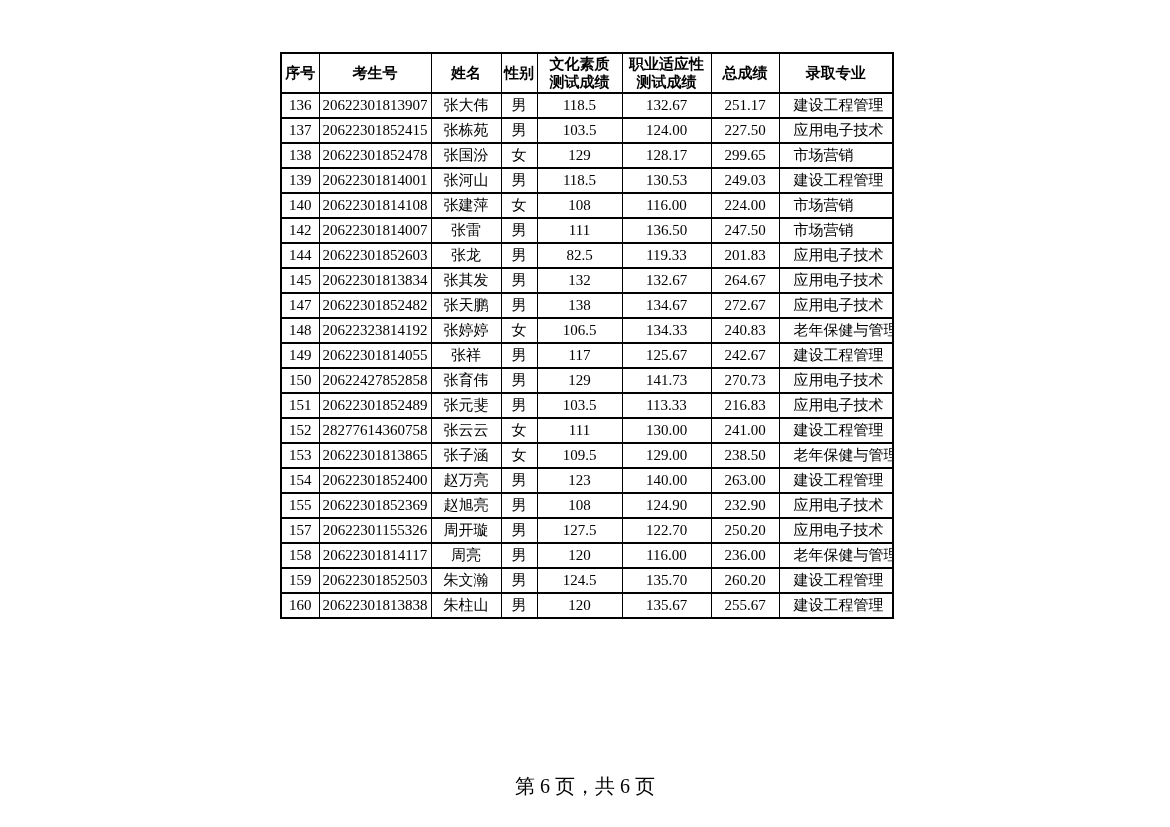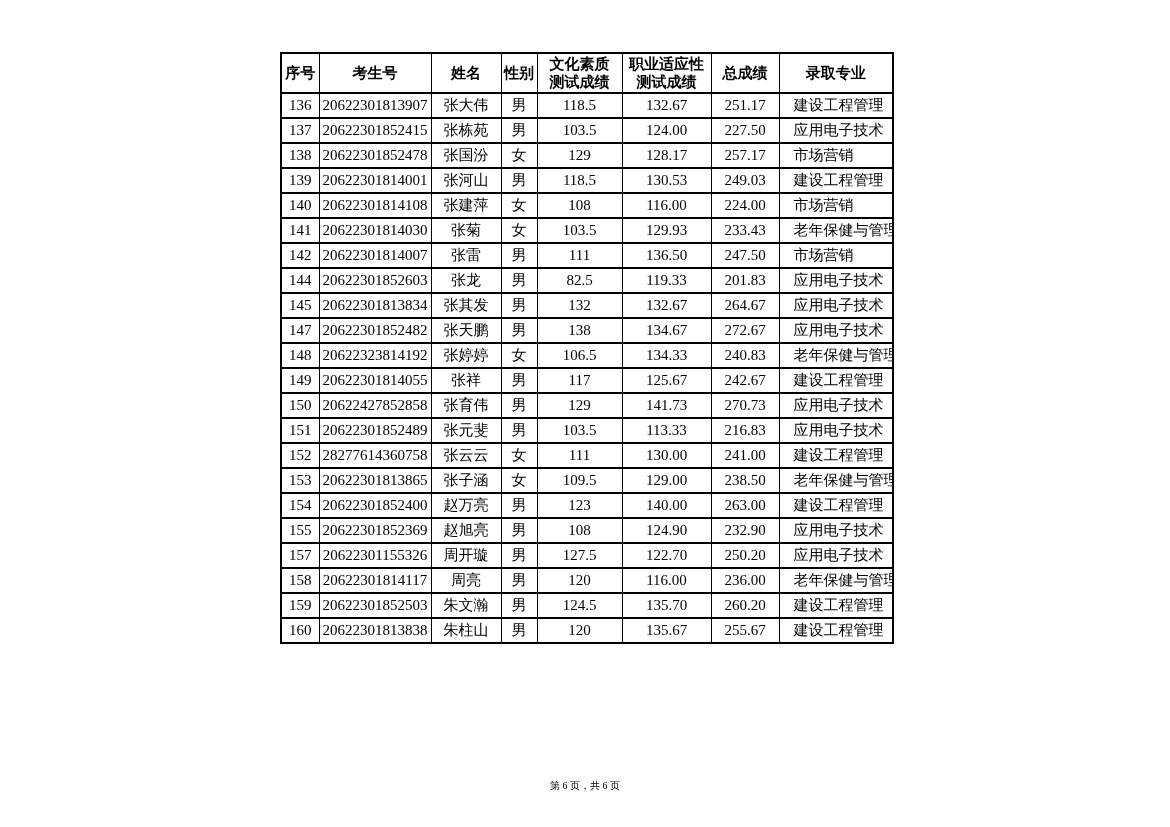--- a/index.html
+++ b/index.html
@@ -67,21 +67,21 @@
     padding-left: 14px;
   }
   .footer {
     position: absolute;
     left: 0;
     top: 776px;
     width: 1170px;
     height: 20px;
     line-height: 20px;
     text-align: center;
-    font-size: 10px;
+    font-size: 20px;
     color: #000000;
   }
 </style>
 </head>
 <body>
 
 <div class="page">
 
   <table class="results">
     <colgroup>
@@ -127,21 +127,21 @@
           <td>227.50</td>
           <td class="left">应用电子技术</td>
         </tr>
         <tr>
           <td>138</td>
           <td>20622301852478</td>
           <td>张国汾</td>
           <td>女</td>
           <td>129</td>
           <td>128.17</td>
-          <td>257.17</td>
+          <td>299.65</td>
           <td class="left">市场营销</td>
         </tr>
         <tr>
           <td>139</td>
           <td>20622301814001</td>
           <td>张河山</td>
           <td>男</td>
           <td>118.5</td>
           <td>130.53</td>
           <td>249.03</td>
@@ -151,30 +151,20 @@
           <td>140</td>
           <td>20622301814108</td>
           <td>张建萍</td>
           <td>女</td>
           <td>108</td>
           <td>116.00</td>
           <td>224.00</td>
           <td class="left">市场营销</td>
         </tr>
         <tr>
-          <td>141</td>
-          <td>20622301814030</td>
-          <td>张菊</td>
-          <td>女</td>
-          <td>103.5</td>
-          <td>129.93</td>
-          <td>233.43</td>
-          <td class="left">老年保健与管理</td>
-        </tr>
-        <tr>
           <td>142</td>
           <td>20622301814007</td>
           <td>张雷</td>
           <td>男</td>
           <td>111</td>
           <td>136.50</td>
           <td>247.50</td>
           <td class="left">市场营销</td>
         </tr>
         <tr>

